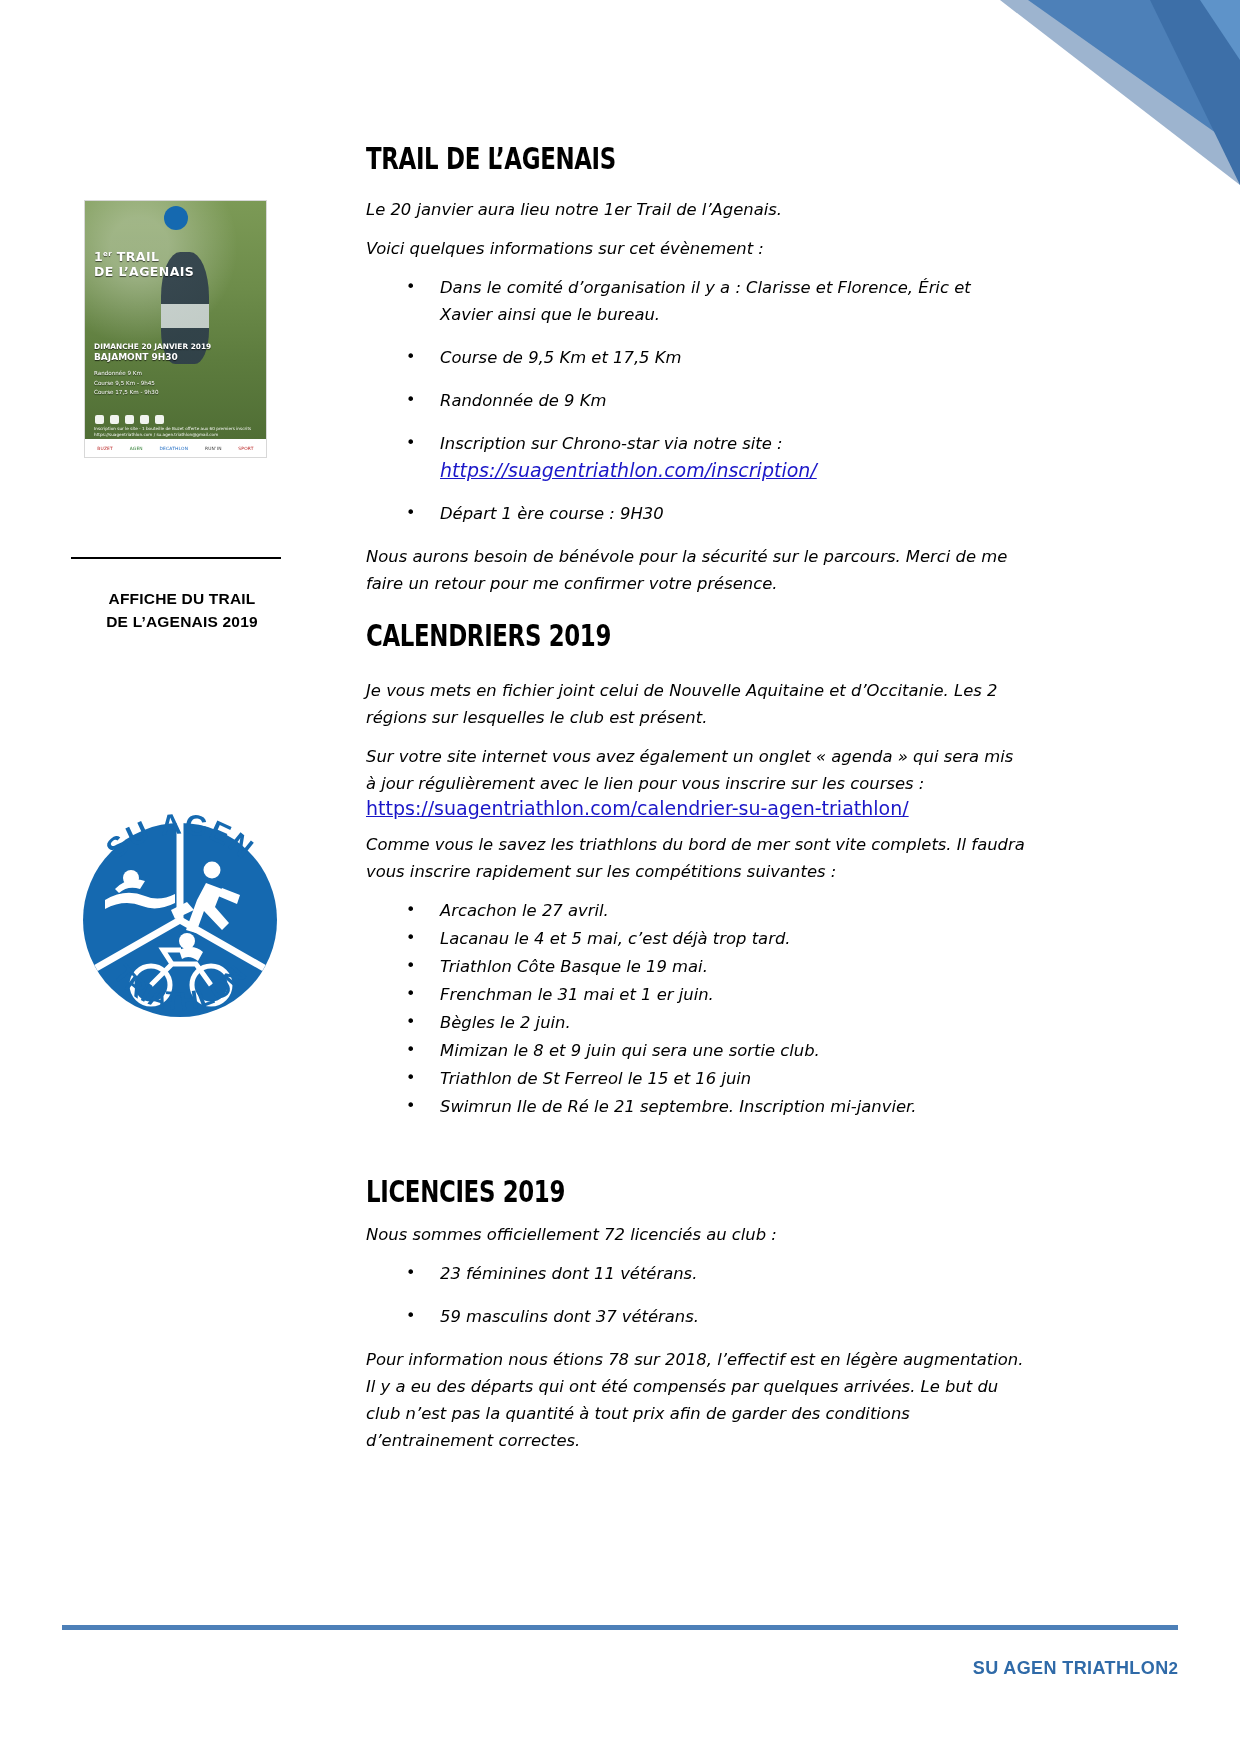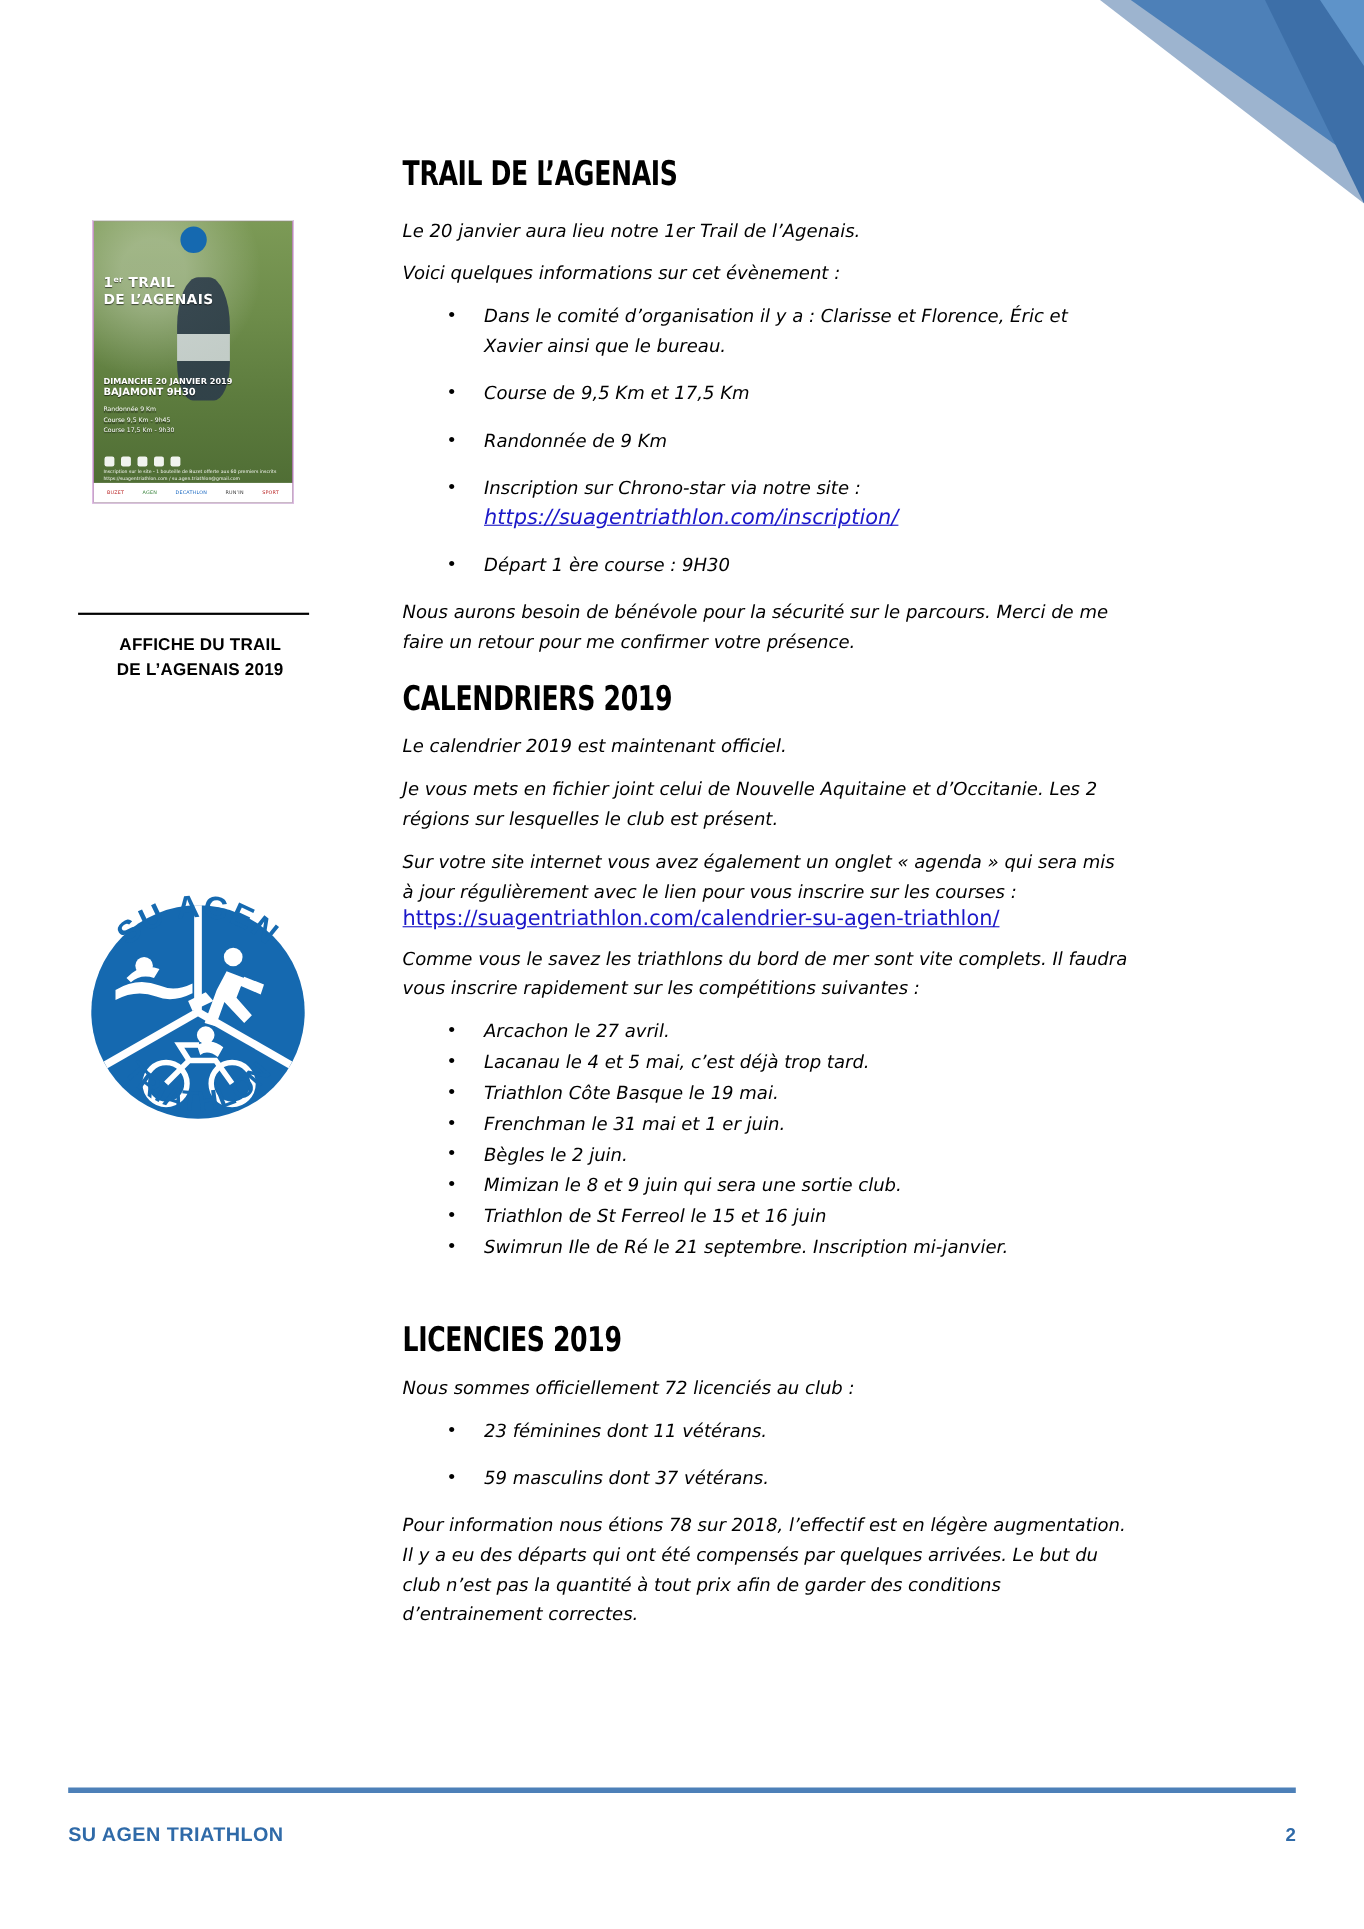--- a/index.html
+++ b/index.html
@@ -146,21 +146,21 @@
   .sp-red   { color: #b71c1c !important; }
 
   .cap-rule {
     width: 210px;
     height: 2px;
     background: #000;
     margin: 99px 0 0 9px;
   }
   .poster-caption {
     width: 240px;
-    margin-top: 16px;
+    margin-top: 28px;
     text-align: center;
     font-family: "Liberation Sans", sans-serif;
     font-weight: bold;
     font-size: 15.5px;
     line-height: 23px;
     color: #000;
     letter-spacing: .2px;
   }
 
   
@@ -239,21 +239,21 @@
     height: 5px;
     background: #4d80b8;
   }
   .footer {
     position: absolute;
     left: 62px;
     right: 62px;
     bottom: 75px;
     display: flex;
     align-items: center;
-    justify-content: space-between;
+    justify-content: flex-end;
   }
   .footer-title {
     font-family: "Liberation Sans", sans-serif;
     font-weight: bold;
     font-size: 18px;
     letter-spacing: .4px;
     color: #2f6aa8;
   }
   .footer-page {
     font-family: "Liberation Sans", sans-serif;
@@ -390,21 +390,20 @@
         <a class="doclink link-line" href="#">https://suagentriathlon.com/inscription/</a>
       </li>
       <li>Départ 1 ère course : 9H30</li>
     </ul>
 
     <p class="body-text">Nous aurons besoin de bénévole pour la sécurité sur le parcours. Merci de me faire un retour pour me confirmer votre présence.</p>
     <div class="gap-md"></div>
 
     <h2 class="section">CALENDRIERS 2019</h2>
     <div class="gap-sm"></div>
-    <p class="body-text">Le calendrier 2019 est maintenant officiel.</p>
     <div class="gap-sm"></div>
     <p class="body-text">Je vous mets en fichier joint celui de Nouvelle Aquitaine et d’Occitanie. Les 2 régions sur lesquelles le club est présent.</p>
     <div class="gap-sm"></div>
     <p class="body-text">Sur votre site internet vous avez également un onglet « agenda » qui sera mis à jour régulièrement avec le lien pour vous inscrire sur les courses :</p>
     <a class="doclink link-line" href="#">https://suagentriathlon.com/calendrier-su-agen-triathlon/</a>
     <div class="gap-sm"></div>
     <p class="body-text">Comme vous le savez les triathlons du bord de mer sont vite complets. Il faudra vous inscrire rapidement sur les compétitions suivantes :</p>
     <div class="gap-sm"></div>
 
     <ul class="bullets tight">

